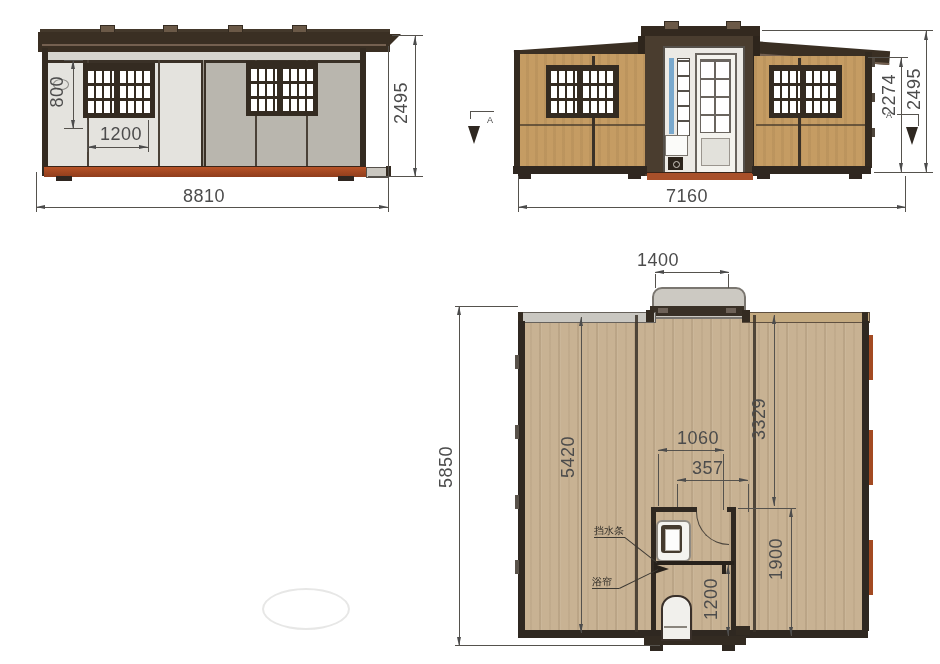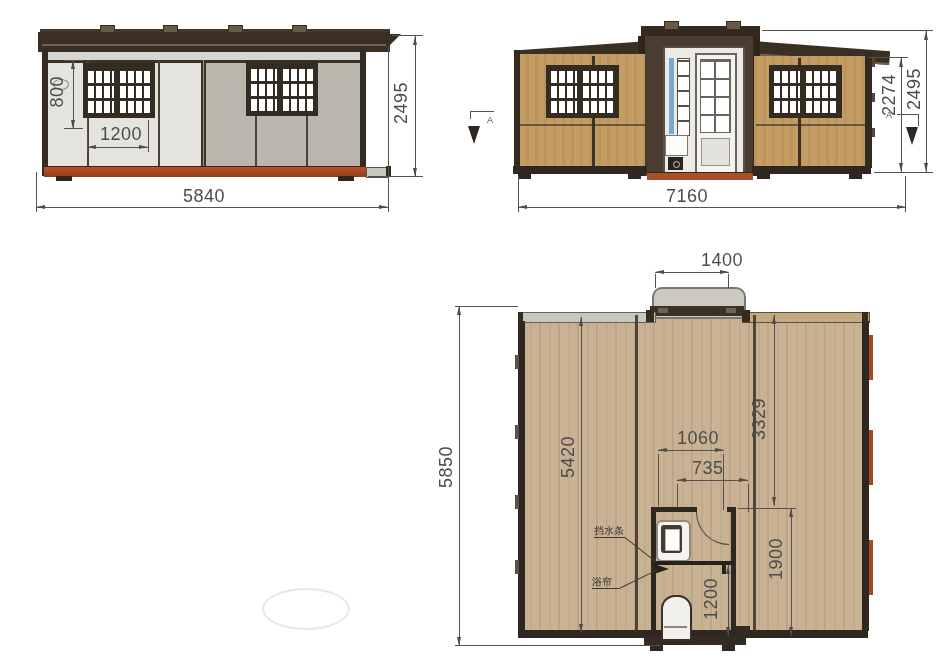--- a/index.html
+++ b/index.html
@@ -84,21 +84,21 @@
     <div class="ard" style="left:412.5px;top:168px;"></div>
     <div class="ln" style="left:392px;top:35px;width:31px;height:1px;"></div>
     <div class="ln" style="left:368px;top:176px;width:55px;height:1px;"></div>
     <div class="dimtxt vt" style="left:394px;top:82px;">2495</div>
 
     <div class="ln" style="left:36px;top:207px;width:352px;height:1px;"></div>
     <div class="arl" style="left:36px;top:204.5px;"></div>
     <div class="arr" style="left:379px;top:204.5px;"></div>
     <div class="ln" style="left:36px;top:172px;width:1px;height:40px;"></div>
     <div class="ln" style="left:388px;top:46px;width:1px;height:166px;"></div>
-    <div class="dimtxt" style="left:183px;top:189px;">5840</div>
+    <div class="dimtxt" style="left:183px;top:189px;">8810</div>
   </div>
 
   <div class="a" style="left:0;top:0;width:940px;height:230px;">
     <div class="a" style="left:514px;top:41px;width:136px;height:12px;background:#3a2f23;transform:rotate(-4deg);transform-origin:100% 50%;border-bottom:2px solid #746050;"></div>
     <div class="a" style="left:752px;top:41px;width:138px;height:12px;background:#3a2f23;transform:rotate(4.2deg);transform-origin:0 50%;border-bottom:2px solid #746050;"></div>
     <div class="a" style="left:641px;top:26px;width:119px;height:12px;background:#33291f;"></div>
     <div class="a" style="left:664px;top:21px;width:13px;height:7px;background:#6b5947;border:1px solid #342b21;"></div>
     <div class="a" style="left:726px;top:21px;width:13px;height:7px;background:#6b5947;border:1px solid #342b21;"></div>
     <div class="a" style="left:638px;top:36px;width:108px;height:140px;background:#4a3d2f;border-left:7px solid #2e251c;border-right:7px solid #2e251c;"></div>
     <div class="a tan" style="left:517px;top:54px;width:128px;height:112px;"></div>
@@ -218,21 +218,21 @@
     <div class="ldr" style="left:625px;top:307px;width:41px;transform:rotate(38deg);"></div>
     <div class="cn" style="left:592px;top:346px;">浴帘</div>
     <div class="ln" style="left:592px;top:358px;width:27px;height:1px;background:#3d3a34;"></div>
     <div class="ldr" style="left:619px;top:358px;width:43px;transform:rotate(-26deg);"></div>
 
     <div class="ln" style="left:655px;top:42px;width:74px;height:1px;"></div>
     <div class="arl" style="left:655px;top:39.5px;"></div>
     <div class="arr" style="left:720px;top:39.5px;"></div>
     <div class="ln" style="left:655px;top:44px;width:1px;height:14px;"></div>
     <div class="ln" style="left:728px;top:44px;width:1px;height:14px;"></div>
-    <div class="dimtxt" style="left:701px;top:23px;">1400</div>
+    <div class="dimtxt" style="left:637px;top:23px;">1400</div>
 
     <div class="ln" style="left:459px;top:76px;width:1px;height:340px;"></div>
     <div class="aru" style="left:456.5px;top:76px;"></div>
     <div class="ard" style="left:456.5px;top:407px;"></div>
     <div class="ln" style="left:455px;top:76px;width:63px;height:1px;"></div>
     <div class="ln" style="left:455px;top:415px;width:205px;height:1px;"></div>
     <div class="dimtxt vt" style="left:439px;top:216px;">5850</div>
 
     <div class="ln" style="left:581px;top:87px;width:1px;height:316px;"></div>
     <div class="aru" style="left:578.5px;top:87px;"></div>
@@ -249,21 +249,21 @@
     <div class="arr" style="left:715px;top:217.5px;"></div>
     <div class="ln" style="left:658px;top:224px;width:1px;height:52px;"></div>
     <div class="ln" style="left:723px;top:224px;width:1px;height:56px;"></div>
     <div class="dimtxt" style="left:677px;top:201px;">1060</div>
 
     <div class="ln" style="left:677px;top:250px;width:71px;height:1px;"></div>
     <div class="arl" style="left:677px;top:247.5px;"></div>
     <div class="arr" style="left:739px;top:247.5px;"></div>
     <div class="ln" style="left:677px;top:254px;width:1px;height:23px;"></div>
     <div class="ln" style="left:748px;top:254px;width:1px;height:28px;"></div>
-    <div class="dimtxt" style="left:692px;top:231px;">735</div>
+    <div class="dimtxt" style="left:692px;top:231px;">357</div>
 
     <div class="ln" style="left:791px;top:278px;width:1px;height:128px;"></div>
     <div class="aru" style="left:788.5px;top:278px;"></div>
     <div class="ard" style="left:788.5px;top:397px;"></div>
     <div class="ln" style="left:738px;top:278px;width:58px;height:1px;"></div>
     <div class="dimtxt vt" style="left:769px;top:308px;">1900</div>
 
     <div class="ln" style="left:728px;top:335px;width:1px;height:71px;"></div>
     <div class="aru" style="left:725.5px;top:335px;"></div>
     <div class="ard" style="left:725.5px;top:397px;"></div>

